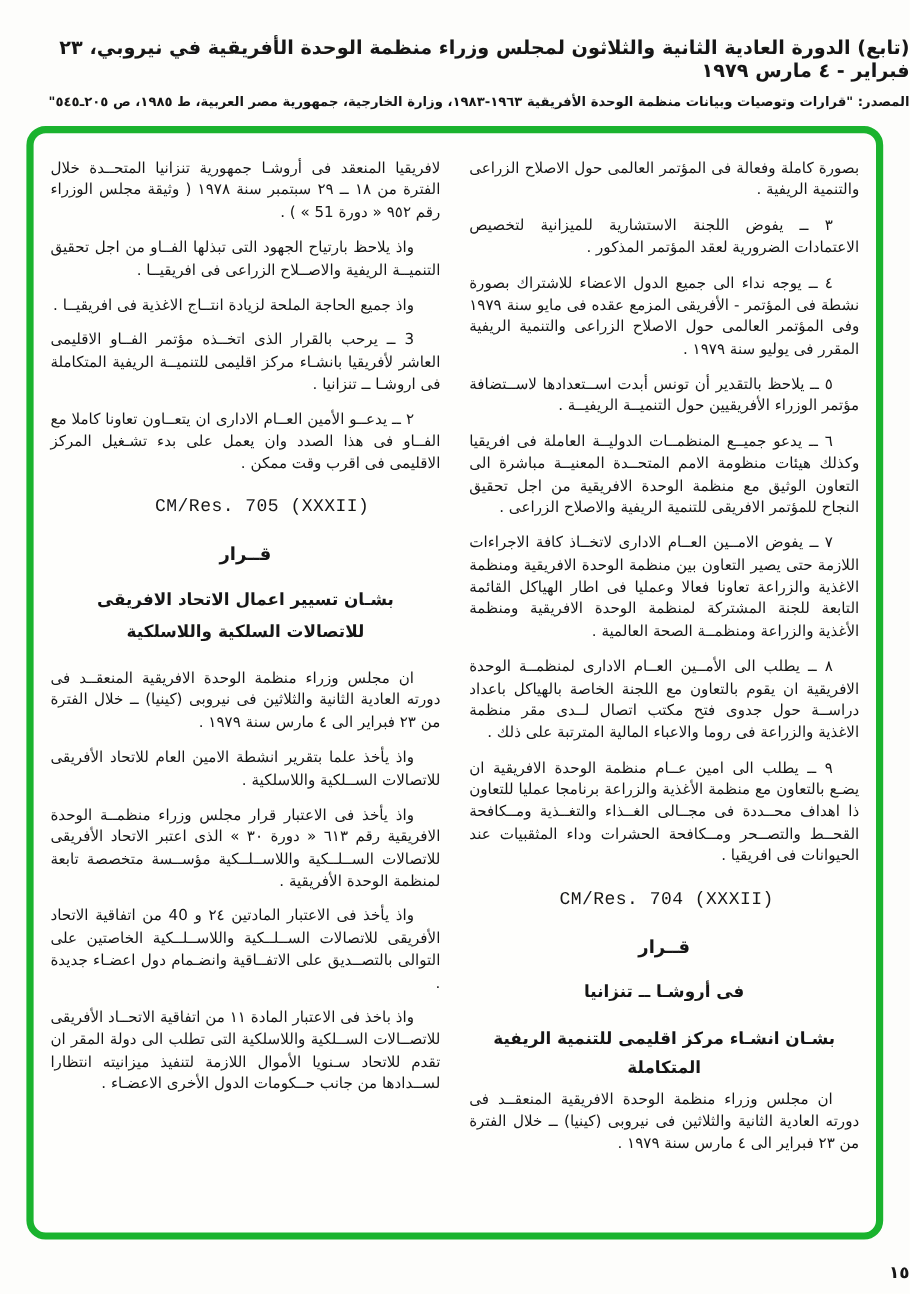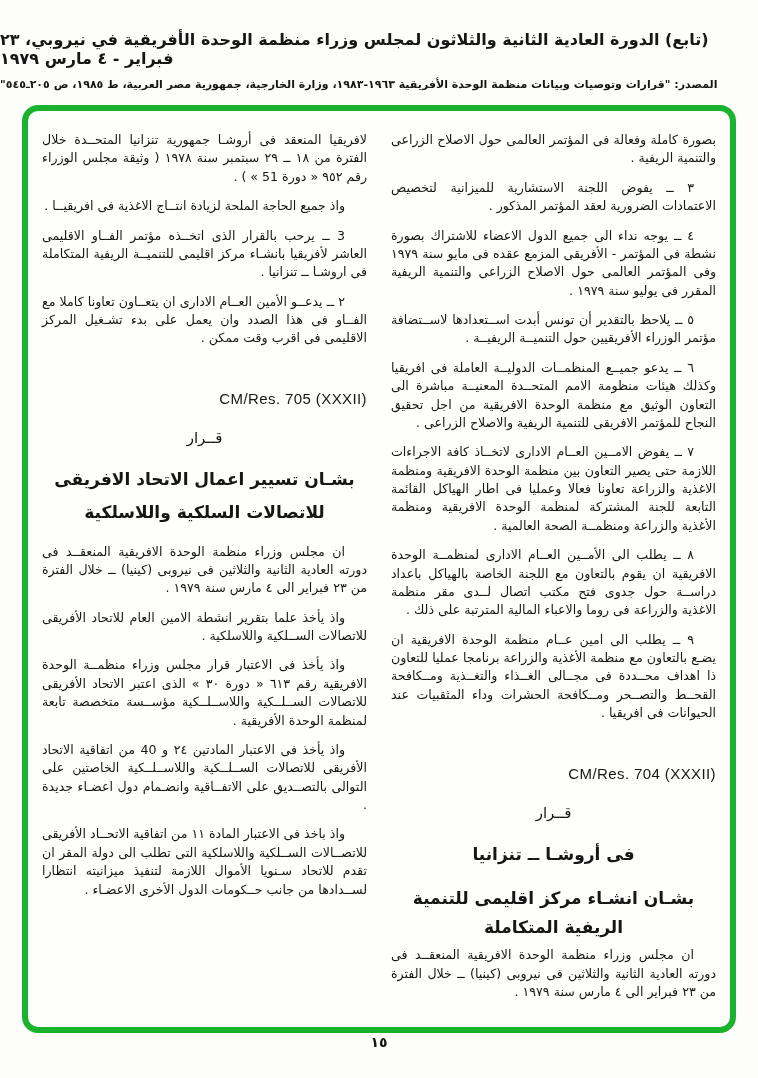--- a/index.html
+++ b/index.html
@@ -5,21 +5,21 @@
   html, body {
     margin: 0; padding: 0;
     width: 758px; height: 1078px;
     background: #fdfdfb;
     font-family: "DejaVu Sans", sans-serif;
     color: #161616;
   }
   .page { width: 758px; height: 1078px; overflow: hidden; position: relative; }
 
   
-  .header { text-align: left; padding-top: 30px; direction: rtl; }
+  .header { text-align: right; padding-top: 30px; direction: rtl; }
   .header .l1 { font-size: 16px; font-weight: bold; letter-spacing: -0.2px; }
   .header .l2 { font-size: 11px; font-weight: bold; margin-top: 10px; }
 
   
   .frame {
     margin: 14px auto 0;
     width: 714px;
     height: 928px;
     box-sizing: border-box;
     border: 6px solid #1ab32e;
@@ -37,51 +37,50 @@
     line-height: 1.46;
     text-align: justify;
     text-align-last: right;
     text-indent: 22px;
     margin: 0 0 11px 0;
   }
   .para.no-indent { text-indent: 0; }
 
   .ref {
     direction: ltr;
-    text-align: right;
-    font-family: Liberation Sans, sans-serif;
+    text-align: center;
+    font-family: Liberation Mono, monospace;
     font-size: 15px;
     letter-spacing: 0.4px;
-    margin: 42px 0 22px 0;
+    margin: 18px 0 22px 0;
     padding-left: 4px;
   }
   .col-left .ref { padding-left: 28px; }
 
   .h1 {
     text-align: center;
-    font-weight: normal;
+    font-weight: bold;
     font-size: 15px;
     letter-spacing: 0.5px;
     margin: 0 0 18px 0;
   }
   .h2 {
     text-align: center;
     font-weight: bold;
-    font-size: 17px;
+    font-size: 14px;
     line-height: 1.7;
     margin: 0 0 4px 0;
   }
   .h2.mb-lg { margin-bottom: 16px; }
 
   
   .footer {
-    text-align: center;
     font-weight: bold;
     font-size: 14px;
-    margin-top: 1px;
+    margin-top: 20px;
     direction: rtl;
   }
 </style>
 </head>
 <body>
 
 <div class="page">
 
   <div class="header">
     <div class="l1">(تابع) الدورة العادية الثانية والثلاثون لمجلس وزراء منظمة الوحدة الأفريقية في نيروبي، ٢٣ فبراير - ٤ مارس ١٩٧٩</div>
@@ -102,20 +101,21 @@
         <p class="para">٩ ــ يطلب الى امين عــام منظمة الوحدة الافريقية ان يضـع بالتعاون مع منظمة الأغذية والزراعة برنامجا عمليا للتعاون ذا اهداف محــددة فى مجــالى الغــذاء والتغــذية ومــكافحة القحــط والتصــحر ومــكافحة الحشرات وداء المثقبيات عند الحيوانات فى افريقيا .</p>
         <p class="ref">CM/Res. 704 (XXXII)</p>
         <p class="h1">قــرار</p>
         <p class="h2 mb-lg">فى أروشـا ــ تنزانيا</p>
         <p class="h2">بشـان انشـاء مركز اقليمى للتنمية الريفية المتكاملة</p>
         <p class="para">ان مجلس وزراء منظمة الوحدة الافريقية المنعقــد فى دورته العادية الثانية والثلاثين فى نيروبى (كينيا) ــ خلال الفترة من ٢٣ فبراير الى ٤ مارس سنة ١٩٧٩ .</p>
       </div>
 
       <div class="col col-left">
         <p class="para no-indent">لافريقيا المنعقد فى أروشـا جمهورية تنزانيا المتحــدة خلال الفترة من ١٨ ــ ٢٩ سبتمبر سنة ١٩٧٨ ( وثيقة مجلس الوزراء رقم ٩٥٢ « دورة 51 » ) .</p>
+        <p class="para">واذ يلاحظ بارتياح الجهود التى تبذلها الفــاو من اجل تحقيق التنميــة الريفية والاصــلاح الزراعى فى افريقيــا .</p>
         <p class="para">واذ جميع الحاجة الملحة لزيادة انتــاج الاغذية فى افريقيــا .</p>
         <p class="para">3 ــ يرحب بالقرار الذى اتخــذه مؤتمر الفــاو الاقليمى العاشر لأفريقيا بانشـاء مركز اقليمى للتنميــة الريفية المتكاملة فى اروشـا ــ تنزانيا .</p>
         <p class="para">٢ ــ يدعــو الأمين العــام الادارى ان يتعــاون تعاونا كاملا مع الفــاو فى هذا الصدد وان يعمل على بدء تشـغيل المركز الاقليمى فى اقرب وقت ممكن .</p>
         <p class="ref">CM/Res. 705 (XXXII)</p>
         <p class="h1">قــرار</p>
         <p class="h2">بشـان تسيير اعمال الاتحاد الافريقى</p>
         <p class="h2 mb-lg">للاتصالات السلكية واللاسلكية</p>
         <p class="para">ان مجلس وزراء منظمة الوحدة الافريقية المنعقــد فى دورته العادية الثانية والثلاثين فى نيروبى (كينيا) ــ خلال الفترة من ٢٣ فبراير الى ٤ مارس سنة ١٩٧٩ .</p>
         <p class="para">واذ يأخذ علما بتقرير انشطة الامين العام للاتحاد الأفريقى للاتصالات الســلكية واللاسلكية .</p>
         <p class="para">واذ يأخذ فى الاعتبار قرار مجلس وزراء منظمــة الوحدة الافريقية رقم ٦١٣ « دورة ٣٠ » الذى اعتبر الاتحاد الأفريقى للاتصالات الســلــكية واللاســلــكية مؤســسة متخصصة تابعة لمنظمة الوحدة الأفريقية .</p>

